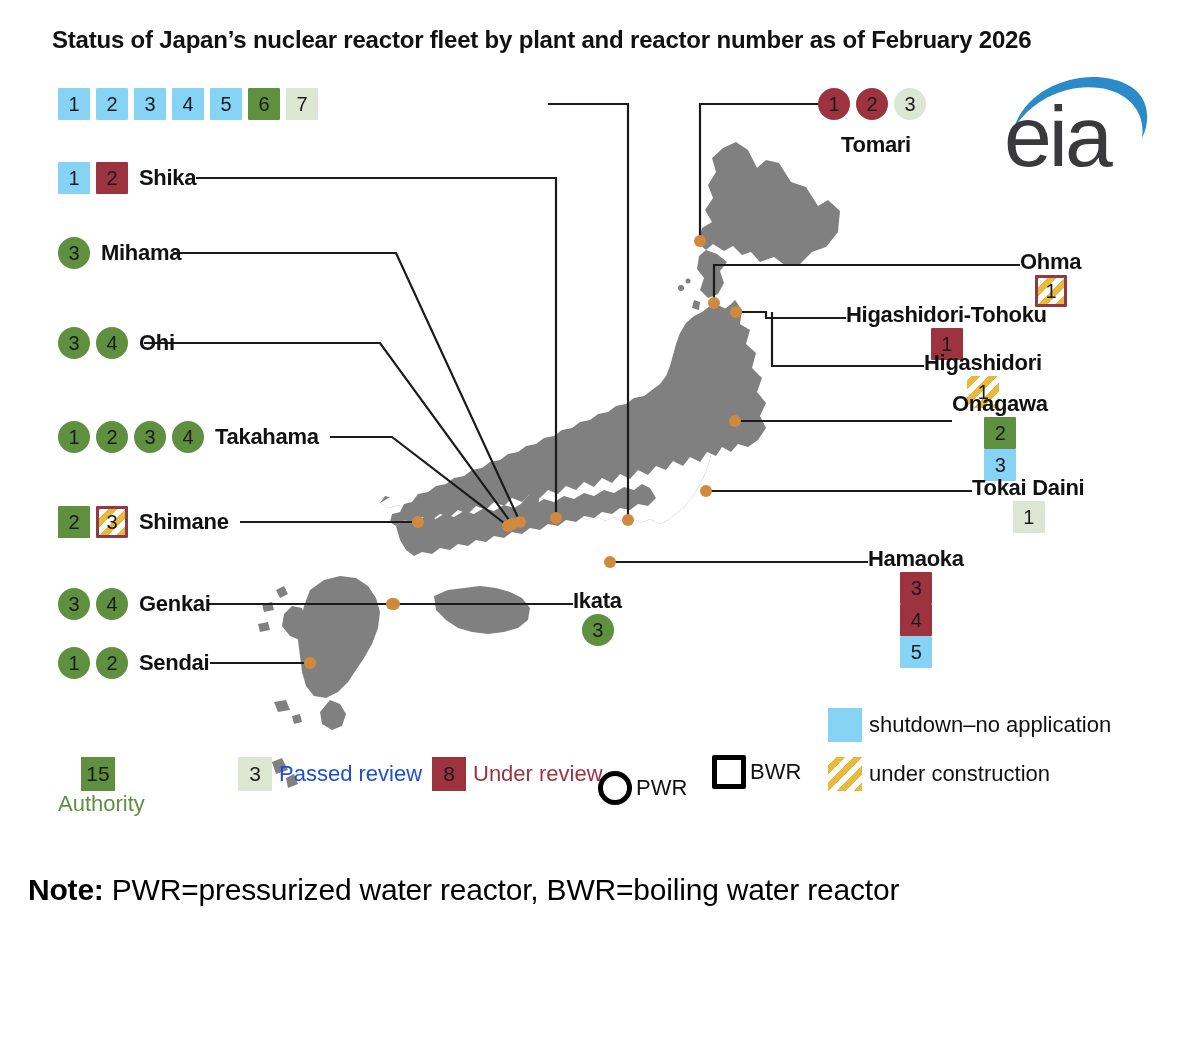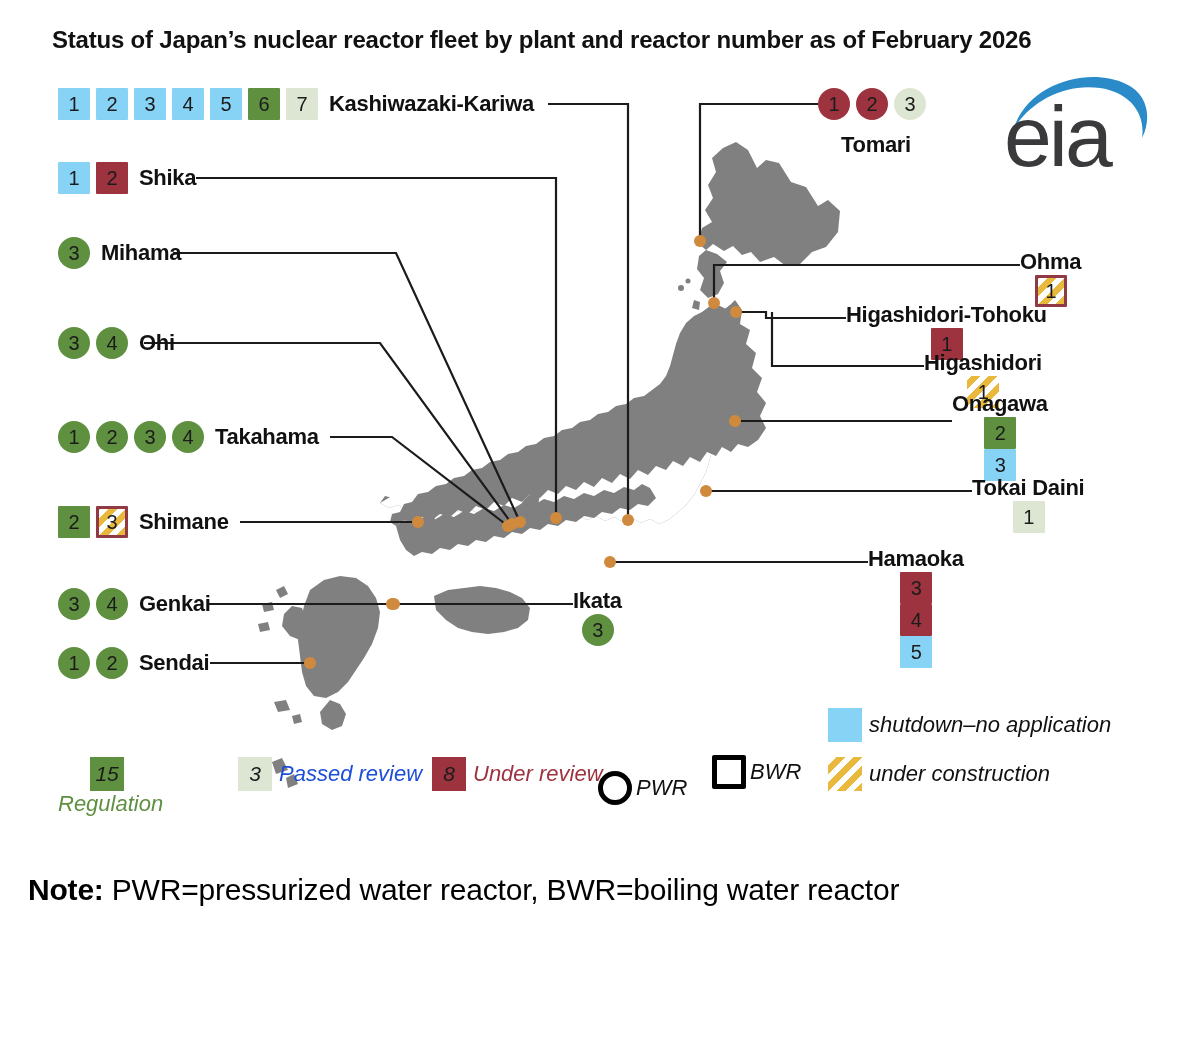--- a/index.html
+++ b/index.html
@@ -70,21 +70,21 @@
     letter-spacing: -0.3px;
   }
   .plantrow.left .plantname { margin-left: 5px; }
   .plantrow.right .plantname { margin-right: 7px; }
   .plantrow.right .marker { margin-right: 6px; }
 
   
   #eia-logo { position: absolute; left: 1002px; top: 66px; width: 150px; height: 110px; }
 
   
-  #legend { position: absolute; left: 0; top: 700px; width: 1200px; height: 110px; font-style: italic; }
+  #legend { position: absolute; left: 0; top: 700px; width: 1200px; height: 110px; }
   .leg-item { position: absolute; display: flex; align-items: center; white-space: nowrap; }
   .leg-sw {
     width: 34px; height: 34px;
     display: flex; align-items: center; justify-content: center;
     font-size: 21px; color: #1b1b1b;
     margin-right: 7px;
     flex: 0 0 34px;
   }
   .leg-lbl { font-size: 22px; }
   .leg-restarted .leg-lbl { color: #5f9040; }
@@ -264,21 +264,20 @@
   </svg>
 
   <div class="plantrow left" style="left:58px; top:88px;">
     <span class="marker square m-shutdown">1</span>
     <span class="marker square m-shutdown">2</span>
     <span class="marker square m-shutdown">3</span>
     <span class="marker square m-shutdown">4</span>
     <span class="marker square m-shutdown">5</span>
     <span class="marker square m-restarted">6</span>
     <span class="marker square m-passed">7</span>
-    <span class="plantname">Kashiwazaki-Kariwa</span>
   </div>
 
   <div class="plantrow left" style="left:58px; top:162px;">
     <span class="marker square m-shutdown">1</span>
     <span class="marker square m-review">2</span>
     <span class="plantname">Shika</span>
   </div>
 
   <div class="plantrow left" style="left:58px; top:237px;">
     <span class="marker circle m-restarted">3</span>
@@ -369,21 +368,21 @@
 
   <div id="legend">
 
     <div class="leg-item" style="left:828px; top:8px;">
       <span class="leg-sw" style="background:#87d3f5;"></span>
       <span class="leg-lbl" style="color:#111;">shutdown–no application</span>
     </div>
 
     <div class="leg-item leg-restarted" style="left:58px; top:57px;flex-direction:column;">
       <span class="leg-sw" style="background:#5f9040;">15</span>
-      <span class="leg-lbl">Regulation</span>
+      <span class="leg-lbl">Authority</span>
     </div>
 
     <div class="leg-item leg-passed" style="left:238px; top:57px;">
       <span class="leg-sw" style="background:#dde5d3;">3</span>
       <span class="leg-lbl">Passed review</span>
     </div>
 
     <div class="leg-item leg-review" style="left:432px; top:57px;">
       <span class="leg-sw" style="background:#9e3340;">8</span>
       <span class="leg-lbl">Under review</span>

